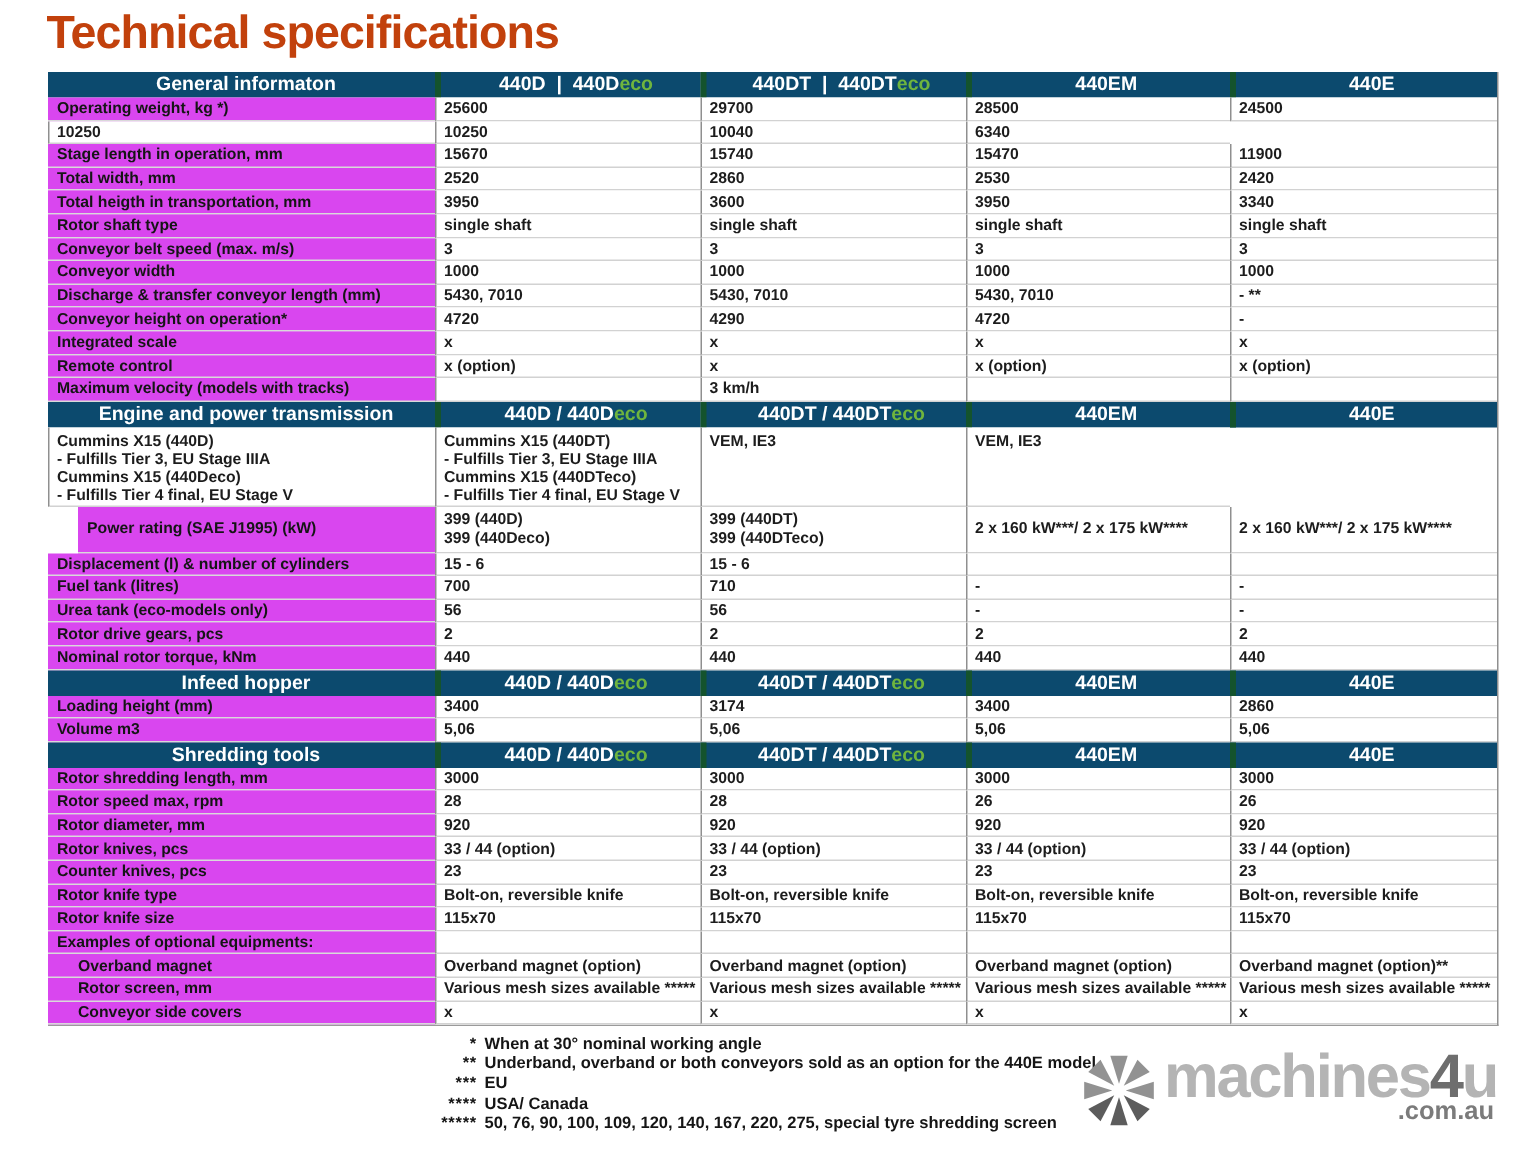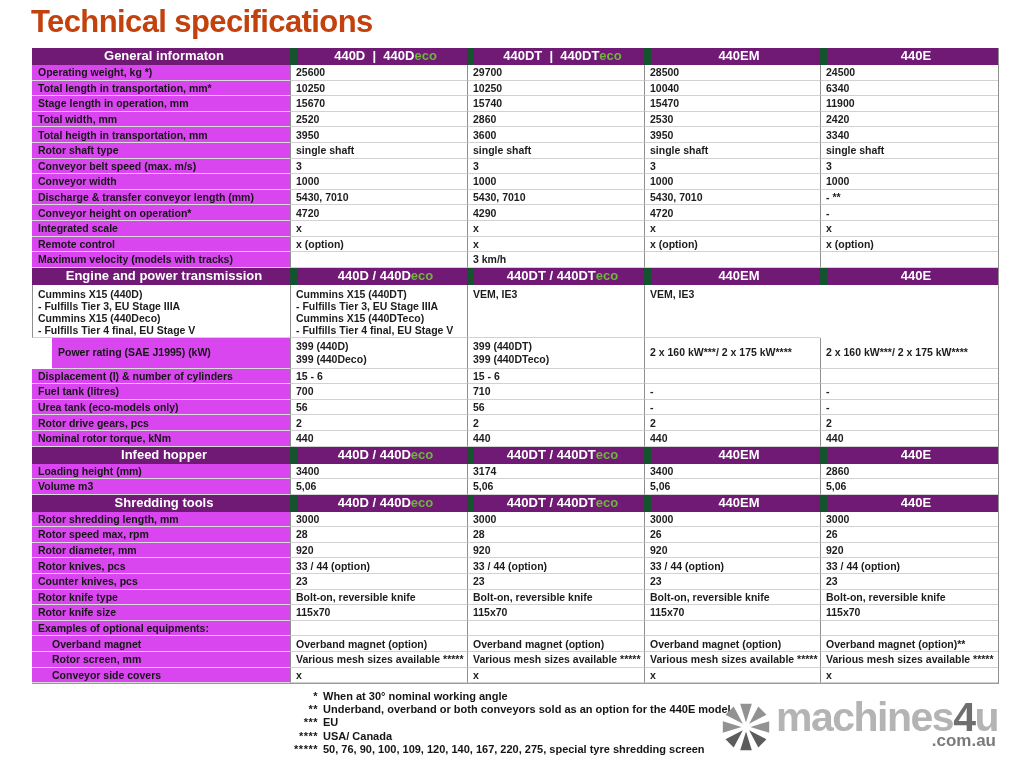--- a/index.html
+++ b/index.html
@@ -17,25 +17,25 @@
     border-right:1px solid #8f8f8f;border-bottom:1px solid #9a9a9a;
   }
   .grid-row{display:grid;grid-template-columns:258px 177px 177px 176px 178px;}
   .cell{
     box-sizing:border-box;font-size:10.5px;line-height:12.2px;
     display:flex;flex-direction:column;justify-content:center;
     min-height:15.6px;white-space:pre-line;
   }
   
   .hdr .cell{
-    background:#701a75;color:#fff;flex-direction:row;align-items:center;
+    background:#0c4a6e;color:#fff;flex-direction:row;align-items:center;
     font-weight:bold;font-size:13px;min-height:17px;white-space:pre;
   }
   .hdr .c0{padding-left:6px;}
-  .hdr .cv{padding-left:7px;border-left:7px solid #14532d;text-align:right;}
+  .hdr .cv{padding-left:7px;border-left:4px solid #14532d;text-align:right;}
   
   .r .c0{
     background:#d946ef;border-bottom:1px solid #d9d9d9;
     font-weight:bold;padding-left:6px;color:#151515;
   }
   .r .c0.ind{padding-left:20px;}
   .r .cv{
     background:#fff;border-left:1px solid #8f8f8f;border-bottom:1px solid #d2d2d2;
     padding-left:5px;font-weight:bold;color:#1c1c1c;
   }
@@ -67,21 +67,20 @@
       <div class="cell cv"><span>440E</span></div>
     </div>
     <div class="grid-row r">
       <div class="cell c0">Operating weight, kg *)</div>
       <div class="cell cv">25600</div>
       <div class="cell cv">29700</div>
       <div class="cell cv">28500</div>
       <div class="cell cv">24500</div>
     </div>
     <div class="grid-row r">
-      <div class="cell c0">Total length in transportation, mm*</div>
       <div class="cell cv">10250</div>
       <div class="cell cv">10250</div>
       <div class="cell cv">10040</div>
       <div class="cell cv">6340</div>
     </div>
     <div class="grid-row r">
       <div class="cell c0">Stage length in operation, mm</div>
       <div class="cell cv">15670</div>
       <div class="cell cv">15740</div>
       <div class="cell cv">15470</div>

